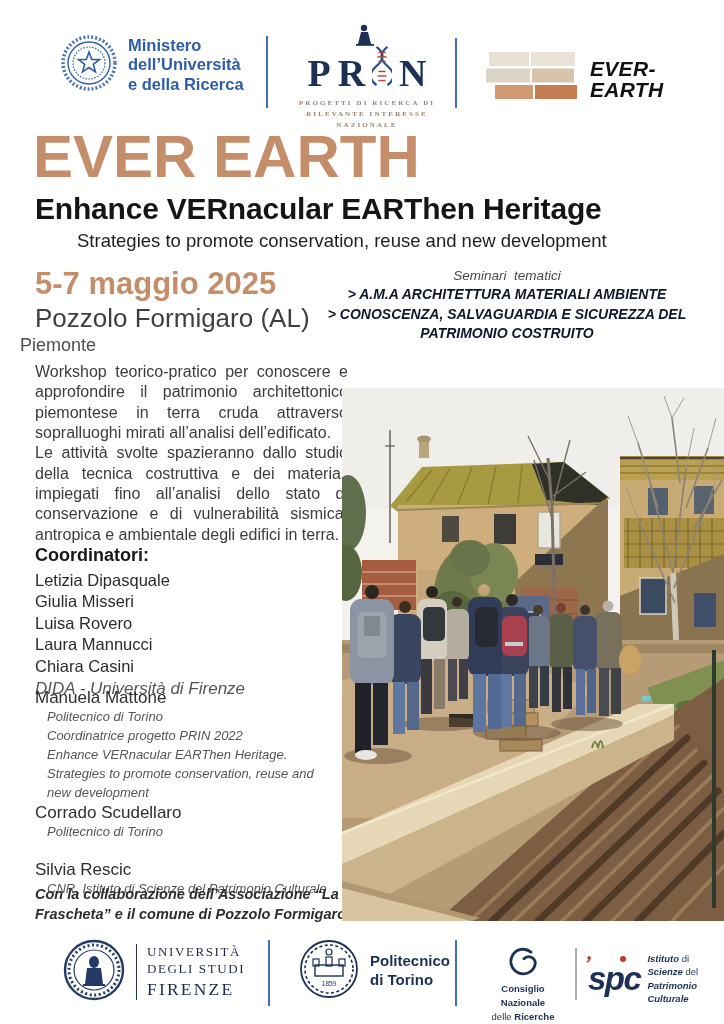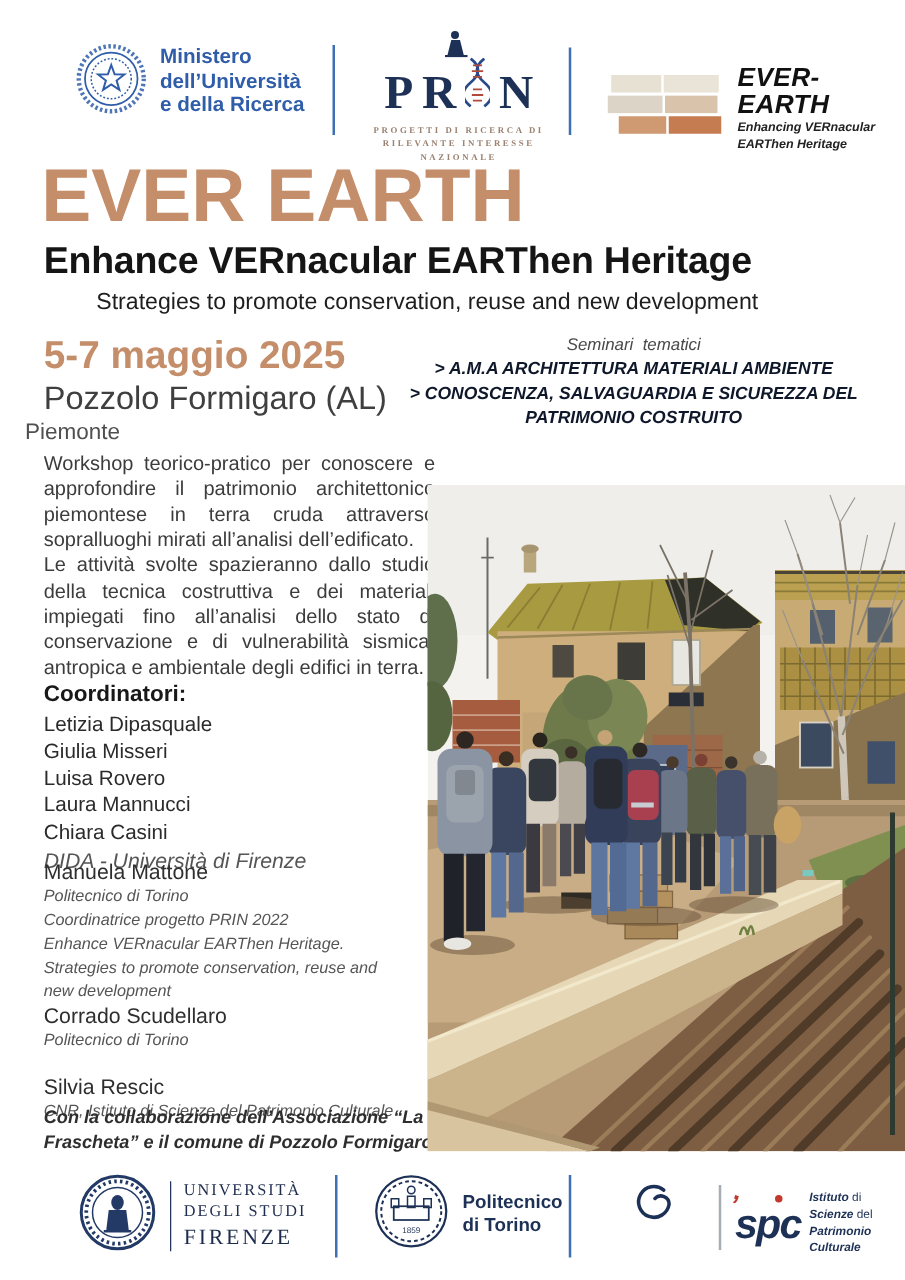--- a/index.html
+++ b/index.html
@@ -39,21 +39,21 @@
   .descr{left:35px;top:362px;width:313px;font-size:16px;line-height:1.27;color:#3c3c3c;
          text-align:justify;}
   .descr p{margin:0;}
   .coord{left:35px;top:545px;width:320px;}
   .coord-head{font-size:18px;font-weight:bold;color:#181818;margin-bottom:4px;}
   .coord-name{font-size:16.5px;color:#2b2b2b;line-height:1.3;}
   .coord-aff{font-size:17px;font-style:italic;color:#555;margin-top:2px;}
   .people{left:35px;top:688px;width:322px;}
   .person{margin-bottom:14px;}
   .person-name{font-size:17px;color:#2e2e2e;line-height:1.2;}
-  .person-detail{font-size:13px;font-style:italic;color:#555;line-height:1.45;}
+  .person-detail{font-size:13px;font-style:italic;color:#555;line-height:1.45;margin-left:12px;}
   .collab{left:35px;top:884px;width:312px;font-size:14.5px;font-weight:bold;font-style:italic;
           color:#2e2e2e;line-height:1.4;}
 
   
   .photo{left:342px;top:388px;width:382px;height:533px;}
   .photo svg{display:block;}
 
   
   .footer-item{display:flex;align-items:center;gap:10px;}
   .unifi{left:62px;top:938px;}
@@ -135,24 +135,20 @@
         <rect x="3" y="0" width="40" height="14" fill="#e7e1d4"></rect>
         <rect x="45" y="0" width="44" height="14" fill="#eae4d8"></rect>
         <rect x="0" y="16.5" width="44" height="14" fill="#dcd5c7"></rect>
         <rect x="46" y="16.5" width="42" height="14" fill="#d9c3ab"></rect>
         <rect x="9" y="33" width="38" height="14" fill="#cf9a72"></rect>
         <rect x="49" y="33" width="42" height="14" fill="#c57c50"></rect>
       </svg>
     </span>
     <div>
       <div class="ever-name">EVER-EARTH</div>
-      <div class="ever-sub">
-        <div>Enhancing VERnacular</div>
-        <div>EARThen Heritage</div>
-      </div>
     </div>
   </div>
 
   <div class="abs title-main">EVER EARTH</div>
   <div class="abs title-sub">Enhance VERnacular EARThen Heritage</div>
   <div class="abs title-tag">Strategies to promote conservation, reuse and new development</div>
 
   <div class="abs ev-date">5-7 maggio 2025</div>
   <div class="abs ev-place">Pozzolo Formigaro (AL)</div>
   <div class="abs ev-region">Piemonte</div>
@@ -456,20 +452,24 @@
   </div>
 
   <div class="abs vrule f2"></div>
 
   <div class="abs cnr">
     <span>
       <svg width="38" height="34" viewBox="0 0 40 36" style="display:block;margin:0 auto;">
         <path d="M28.5,6.5 A13,13 0 1 0 33,18.5 A7,7 0 0 0 21,13.5" fill="none" stroke="#1d3156" stroke-width="3" stroke-linecap="round"></path>
       </svg>
     </span>
+    <div class="cnr-text">
+      <div><b>Consiglio Nazionale</b></div>
+      <div><span>delle </span><b>Ricerche</b></div>
+    </div>
   </div>
 
   <div class="abs grayrule"></div>
 
   <div class="abs ispc">
     <span class="spc-wrap">
       <span class="spc-acc">’</span>
       <span class="spc-dot"></span>
       <span>spc</span>
     </span>

